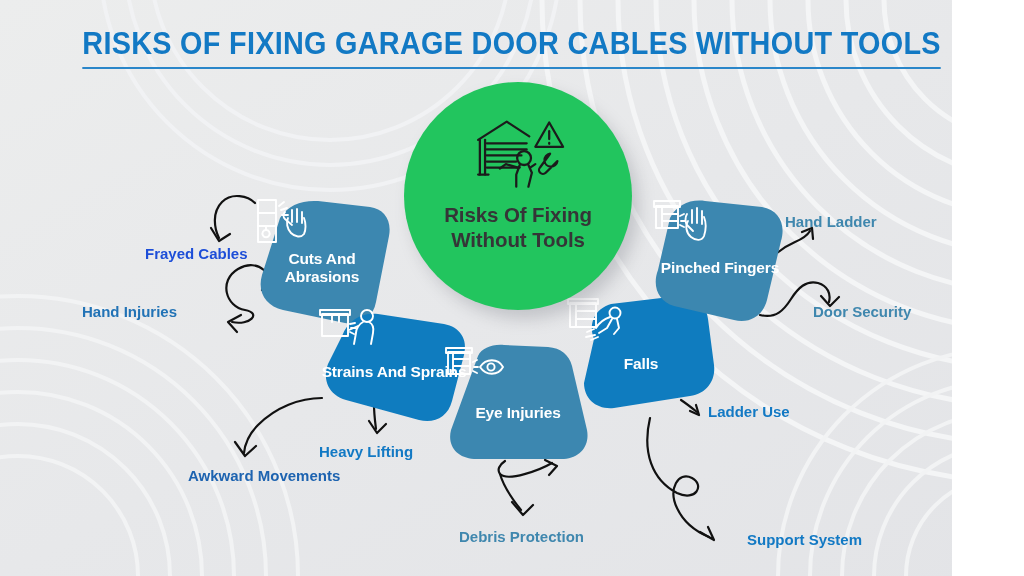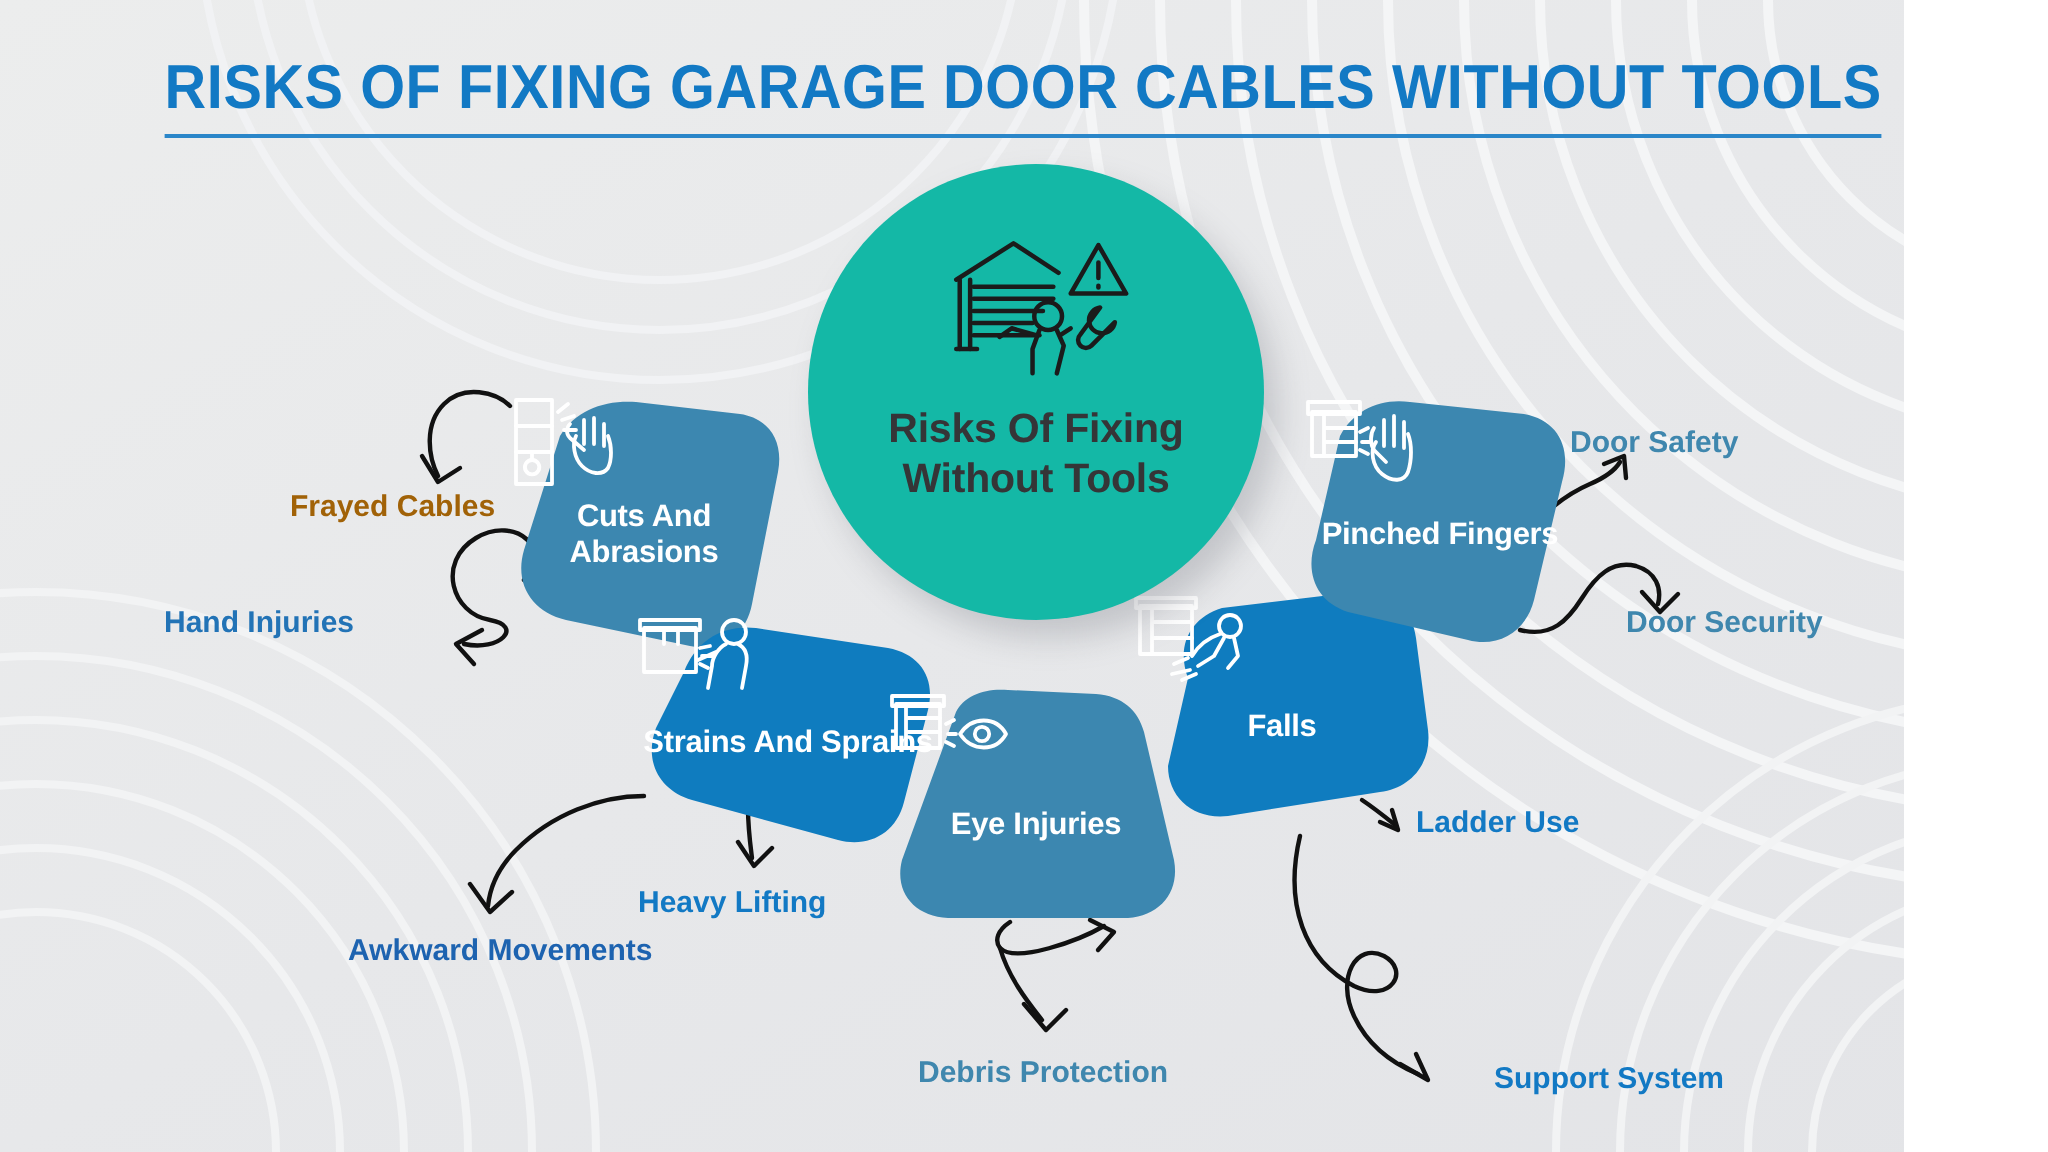--- a/index.html
+++ b/index.html
@@ -47,21 +47,21 @@
   }
 
   
   .center-circle {
     position: absolute;
     left: 404px;
     top: 82px;
     width: 228px;
     height: 228px;
     border-radius: 50%;
-    background: #14b8a6;
+    background: #22c55e;
     box-shadow: 7px 9px 16px rgba(120,125,135,0.33);
     z-index: 5;
     display: flex;
     flex-direction: column;
     align-items: center;
     justify-content: flex-start;
     padding-top: 28px;
     box-sizing: border-box;
   }
   .center-icon {
@@ -371,32 +371,32 @@
           <path d="M37,18 C35,21 35,26 37,29 L43,35"></path>
           <path d="M42,14 L42,27 M47,12 L47,27 M52,15 L52,28"></path>
           <path d="M38,25 C35,29 36,37 41,41 C46,45 52,45 54,40 C56,34 56,26 54,21"></path>
         </g>
       </svg>
       <div class="petal-label">Pinched
 Fingers</div>
     </div>
   </div>
 
-  <div class="olabel" style="left:145px; top:245px; color:#a16207;">Frayed Cables</div>
+  <div class="olabel" style="left:145px; top:245px; color:#1d4ed8;">Frayed Cables</div>
 
   <div class="olabel" style="left:82px; top:303px; color:#2273b6;">Hand Injuries</div>
 
-  <div class="olabel" style="left:174px; top:467px; color:#1d63b0;text-align:center;">Awkward Movements</div>
+  <div class="olabel" style="left:188px; top:467px; color:#1d63b0;text-align:center;">Awkward Movements</div>
 
   <div class="olabel" style="left:319px; top:443px; color:#1279c4;">Heavy Lifting</div>
 
   <div class="olabel" style="left:459px; top:528px; color:#3f87ae;">Debris Protection</div>
 
 
   <div class="olabel" style="left:747px; top:531px; color:#1279c4;">Support System</div>
 
   <div class="olabel" style="left:708px; top:403px; color:#1279c4;">Ladder Use</div>
 
   <div class="olabel" style="left:813px; top:303px; color:#3f87ae;">Door Security</div>
 
-  <div class="olabel" style="left:785px; top:213px; color:#3f87ae;">Door Safety</div>
+  <div class="olabel" style="left:785px; top:213px; color:#3f87ae;">Hand Ladder</div>
 
 </div>
 
 </body></html>

